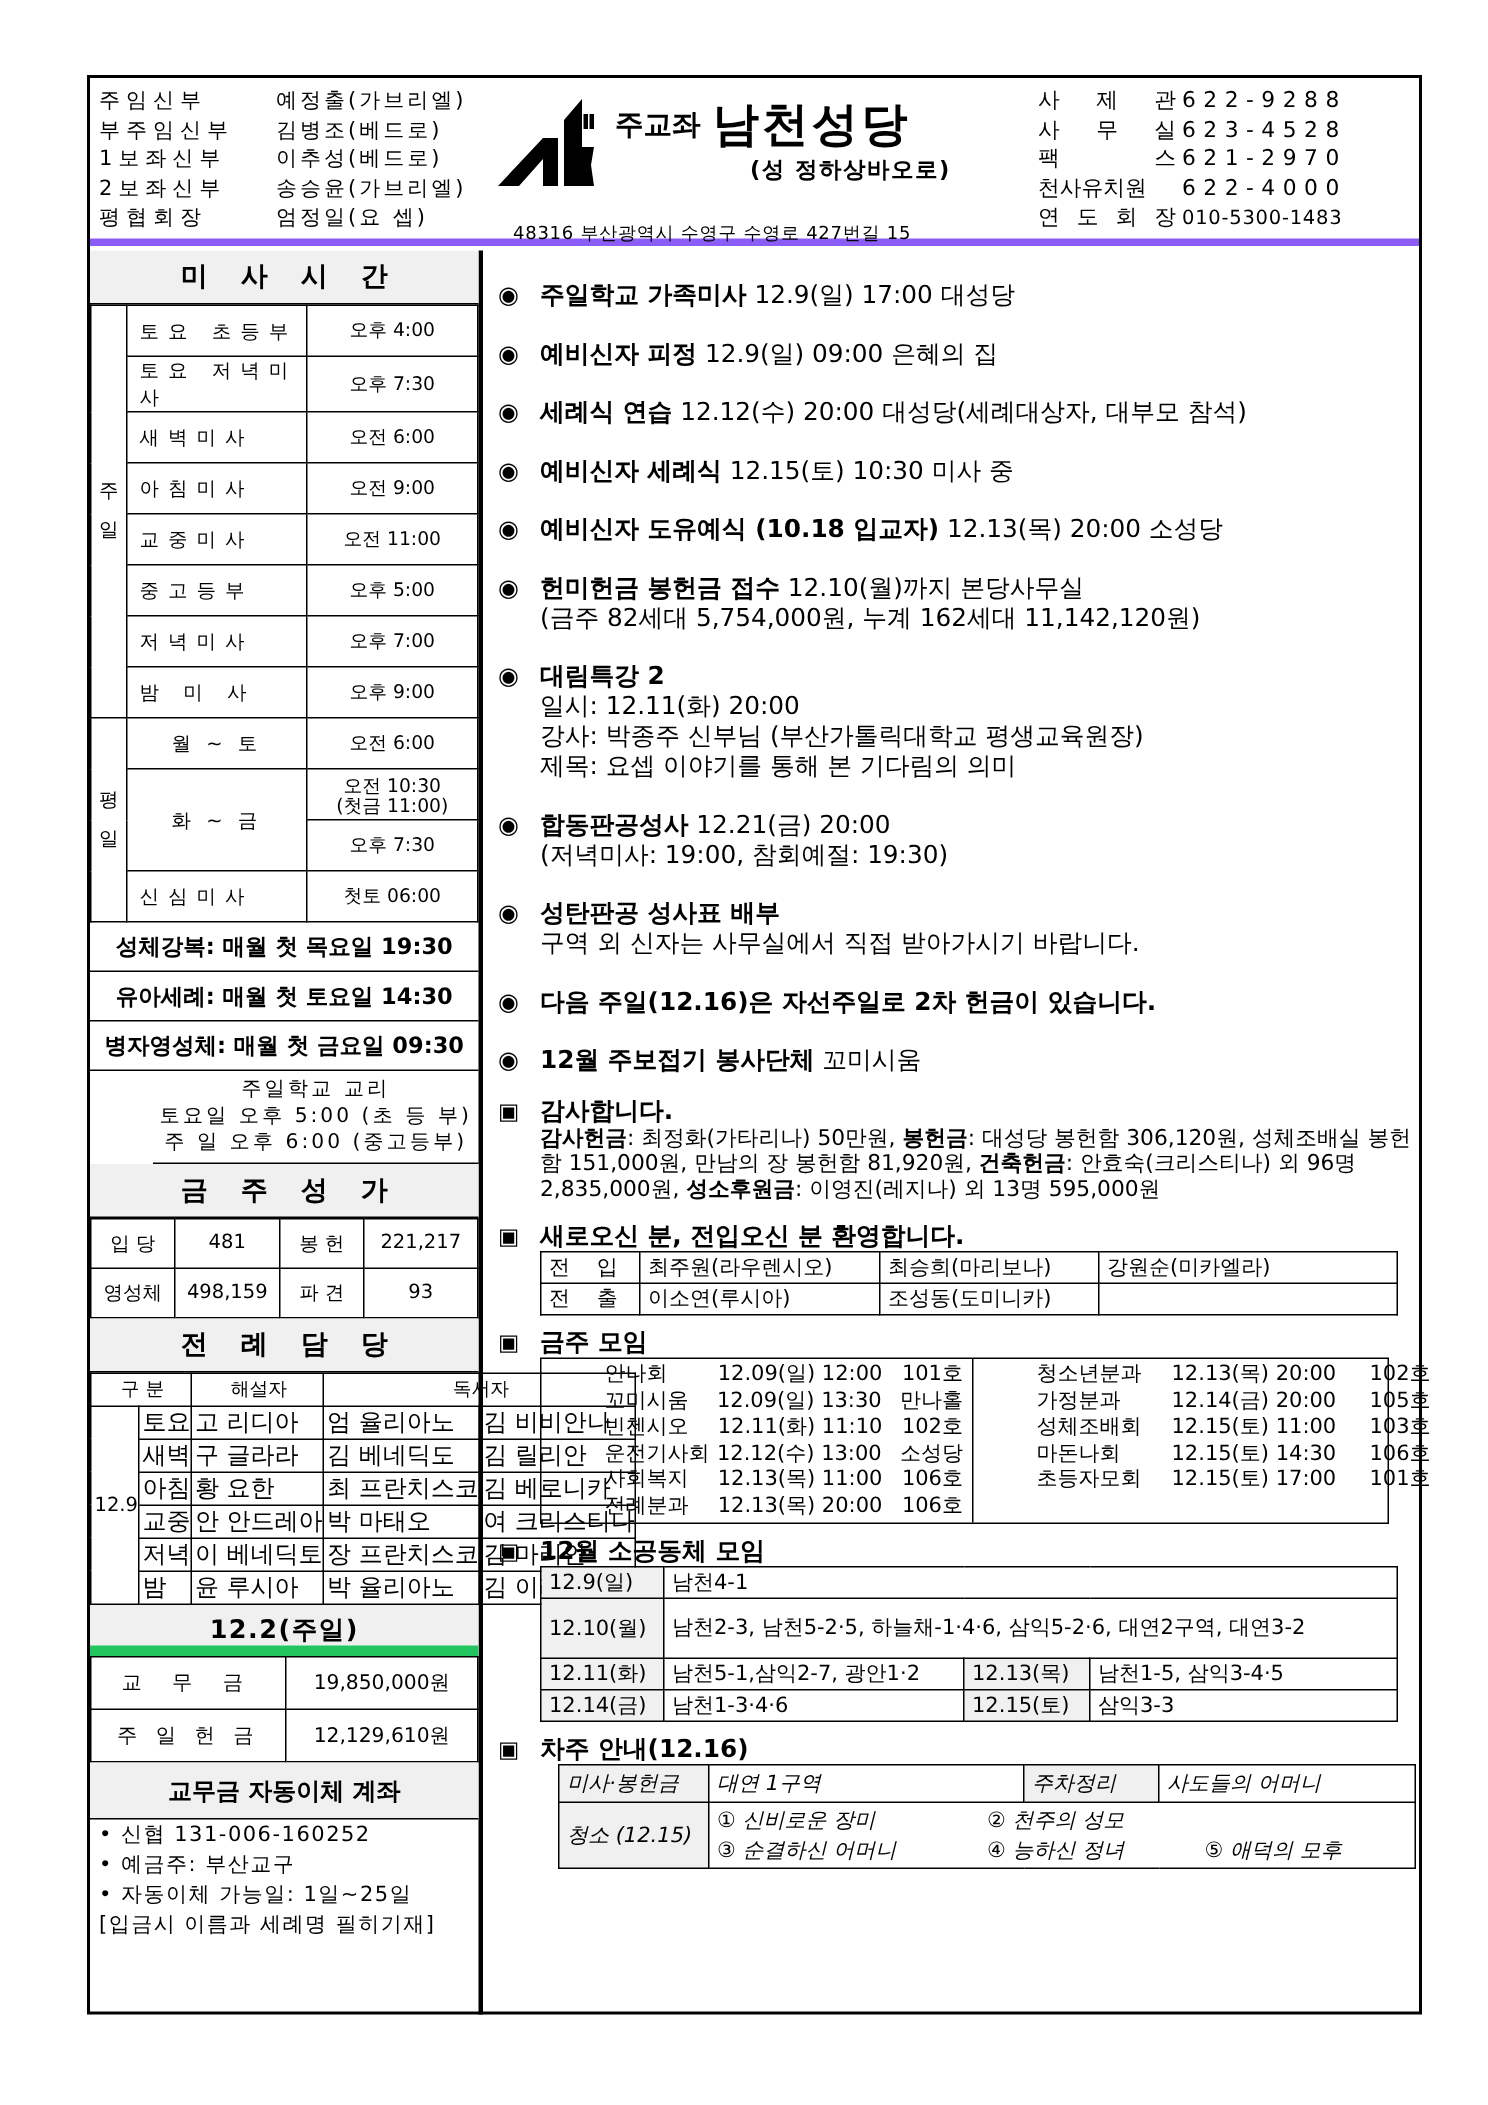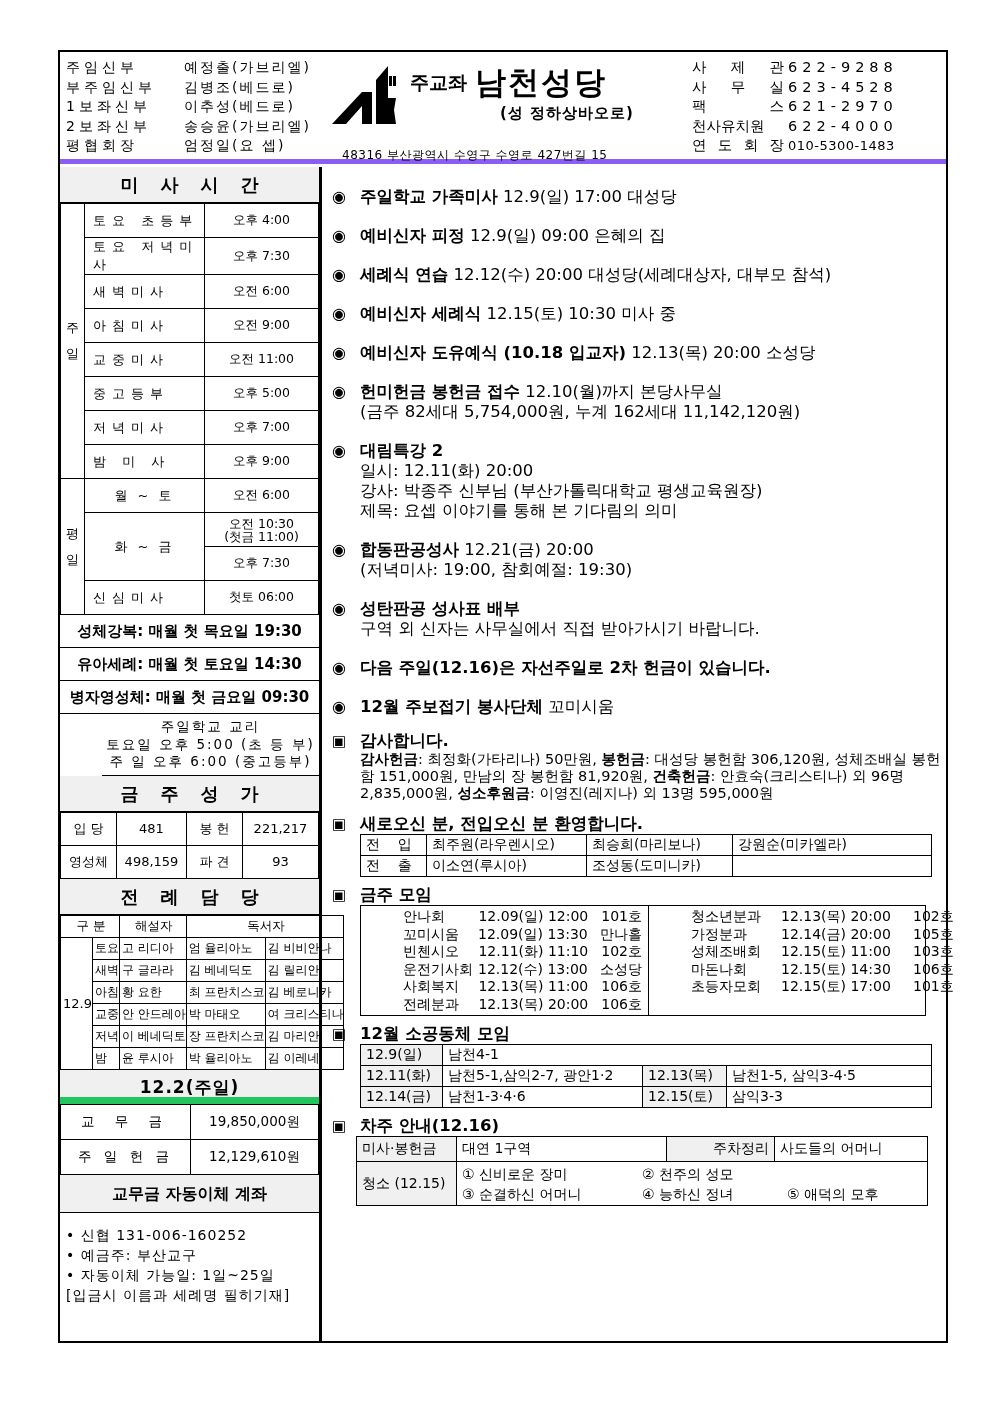--- a/index.html
+++ b/index.html
@@ -32,26 +32,26 @@
   .tbl { width: 259px; }
   .tbl td { border: 1px solid #000; font-size: 13px; text-align: center; height: 34px; }
   .sec-head { background: #f0f0f0; font-size: 18px; font-weight: bold; text-align: center; height: 36px; line-height: 36px; border-bottom: 1px solid #000; letter-spacing: 22px; padding-left: 22px; }
   .mass td.side { width: 24px; font-size: 13px; line-height: 26px; }
   .mass td.name { width: 120px; text-align: left; padding-left: 8px; letter-spacing: 6px; }
   .mass td.time { font-size: 12.5px; }
   .mass td.center { text-align: center; letter-spacing: 3px; }
   .bold-row { height: 33px; line-height: 33px; font-weight: bold; font-size: 15px; text-align: center; border-bottom: 1px solid #000; }
   .school { font-size: 13.5px; line-height: 17.5px; text-align: center; padding: 4px 0; border-bottom: 1px solid #000; letter-spacing: 2px; margin-left: 42px; }
   .choir td { height: 33px; font-size: 13px; }
-  .lit td { border: 1px solid #000; font-size: 12px; height: 22px; text-align: left; padding-left: 2px; white-space: nowrap; }
+  .lit td { border: 1px solid #000; font-size: 16px; height: 22px; text-align: left; padding-left: 2px; white-space: nowrap; }
   .lit td.hd { text-align: center; font-size: 12.5px; }
   .date-head { background: #f0f0f0; font-size: 17px; font-weight: bold; text-align: center; height: 34px; line-height: 34px; border-bottom: 7px solid #22c55e; letter-spacing: 1px; }
   .fin td { border: 1px solid #000; height: 35px; font-size: 13.5px; text-align: center; }
   .acct-head { background: #f0f0f0; font-size: 16px; font-weight: bold; text-align: center; height: 38px; line-height: 38px; border-bottom: 1px solid #000; }
-  .acct { font-size: 14px; line-height: 20px; padding: 12px 6px; letter-spacing: 1px; }
+  .acct { font-size: 14px; line-height: 20px; padding: 0 6px; letter-spacing: 1px; }
 
   
   .right { position: absolute; left: 272px; top: 135px; width: 610px; }
   .item { display: flex; font-size: 16.5px; line-height: 20px; margin-bottom: 19px; }
   .bullet { width: 28px; flex: none; font-size: 16px; }
   .item .b { font-weight: bold; }
   .item .lines div { white-space: nowrap; }
   .sq { width: 28px; flex: none; font-size: 15px; }
   .section { display: flex; font-size: 16.5px; line-height: 20px; }
   .section .b { font-weight: bold; }
@@ -482,44 +482,48 @@
         <span class="sq">▣</span>
         <span class="b">12월 소공동체 모임</span>
       </div>
     <table class="rtbl" style="margin-left:28px;width:572px;margin-bottom:8px;">
       <tbody>
           <tr>
         <td class="shade" style="width:82px">12.9(일)</td>
         <td colspan="3">남천4-1</td>
       </tr>
       <tr>
+        <td class="shade">12.10(월)</td>
+        <td colspan="3" style="white-space:normal;line-height:17px;height:40px;">남천2-3, 남천5-2·5, 하늘채-1·4·6, 삼익5-2·6, 대연2구역, 대연3-2</td>
+      </tr>
+      <tr>
         <td class="shade">12.11(화)</td>
         <td style="width:200px">남천5-1,삼익2-7, 광안1·2</td>
         <td class="shade" style="width:84px">12.13(목)</td>
         <td>남천1-5, 삼익3-4·5</td>
       </tr>
       <tr>
         <td class="shade">12.14(금)</td>
         <td>남천1-3·4·6</td>
         <td class="shade">12.15(토)</td>
         <td>삼익3-3</td>
       </tr>
     </tbody>
       </table>
 
     <div class="section">
         <span class="sq">▣</span>
         <span class="b">차주 안내(12.16)</span>
       </div>
-    <table class="rtbl" style="margin-left:24px;width:572px;">
+    <table class="rtbl" style="margin-left:40px;width:572px;font-style:italic;">
       <tbody>
           <tr>
         <td class="shade" style="width:100px;height:25px">미사·봉헌금</td>
         <td style="width:210px">대연 1구역</td>
-        <td class="shade" style="width:108px;text-align:right">주차정리</td>
+        <td class="shade" style="width:90px;text-align:left">주차정리</td>
         <td>사도들의 어머니</td>
       </tr>
       <tr>
         <td class="shade" style="height:44px">청소 (12.15)</td>
         <td colspan="3" style="line-height:20px">
           <div style="display:flex">
                 <span style="width:180px">① 신비로운 장미</span>
                 <span style="width:145px">② 천주의 성모</span>
                 <span></span>
               </div>

